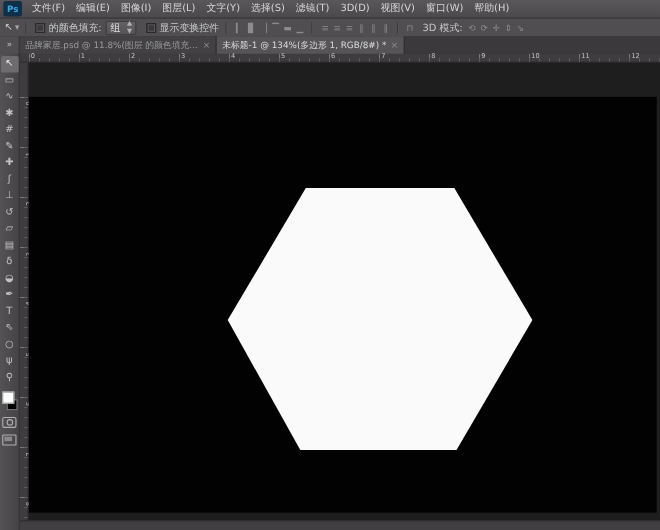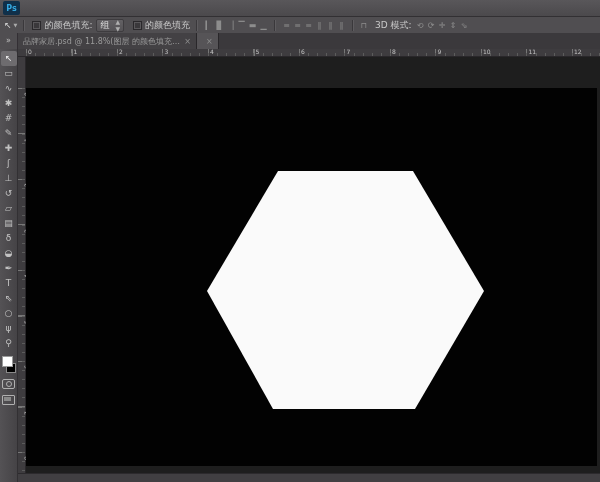--- a/index.html
+++ b/index.html
@@ -76,34 +76,47 @@
   .canvas-area{position:absolute;left:26px;top:57px;width:574px;height:416px;background:#1e1e1e;overflow:hidden}
   .document{position:absolute;left:0;top:31px;width:571px;height:378px;background:#020202}
   .document svg{position:absolute;left:0;top:0}
   .bottom-strip{position:absolute;left:18px;right:0;top:473px;height:9px;background:#413f42;border-top:1px solid #2c2a2d}
 </style>
 </head>
 <body>
 
 <div class="menubar">
   <div class="ps-logo">Ps</div>
+  <div id="menu-items" style="display:flex">
+      <span class="menu-item">文件(F)</span>
+      <span class="menu-item">编辑(E)</span>
+      <span class="menu-item">图像(I)</span>
+      <span class="menu-item">图层(L)</span>
+      <span class="menu-item">文字(Y)</span>
+      <span class="menu-item">选择(S)</span>
+      <span class="menu-item">滤镜(T)</span>
+      <span class="menu-item">3D(D)</span>
+      <span class="menu-item">视图(V)</span>
+      <span class="menu-item">窗口(W)</span>
+      <span class="menu-item">帮助(H)</span>
+    </div>
 </div>
 
 <div class="optionsbar">
   <span class="ob-toolicon">↖</span>
   <span class="ob-caret">▼</span>
   <div class="ob-sep"></div>
   <span class="checkbox"></span>
   <span class="ob-label">的颜色填充:</span>
   <span class="dropdown">
     <span>组</span>
     <span class="dd-arrows">▲<br>▼</span>
   </span>
   <span class="checkbox" style="margin-left:7px"></span>
-  <span class="ob-label">的颜色填充</span>
+  <span class="ob-label">显示变换控件</span>
   <div class="ob-sep"></div>
   <div class="ob-icon-group" id="align-icons">
       <span class="ob-icon">▎</span>
       <span class="ob-icon">▊</span>
       <span class="ob-icon">▕</span>
       <span class="ob-icon">▔</span>
       <span class="ob-icon">▬</span>
       <span class="ob-icon">▁</span>
     </div>
   <div class="ob-sep"></div>
@@ -128,20 +141,21 @@
 </div>
 
 <div class="tabbar">
   <div class="toolbox-collapse">»</div>
   <div id="doc-tabs" style="display:flex">
       <div class="doc-tab">
         <span class="tab-title">品牌家居.psd @ 11.8%(图层 的颜色填充, RGB/8#) *</span>
         <span class="tab-close">×</span>
       </div>
       <div class="doc-tab active">
+        <span class="tab-title">未标题-1 @ 134%(多边形 1, RGB/8#) *</span>
         <span class="tab-close">×</span>
       </div>
     </div>
 </div>
 
 <div class="ruler-h" id="ruler-h">
     <span class="ruler-num" style="left: 10px; top: 0px;">0</span>
     <span class="ruler-num" style="left: 55.5px; top: 0px;">1</span>
     <span class="ruler-num" style="left: 101px; top: 0px;">2</span>
     <span class="ruler-num" style="left: 146.5px; top: 0px;">3</span>

